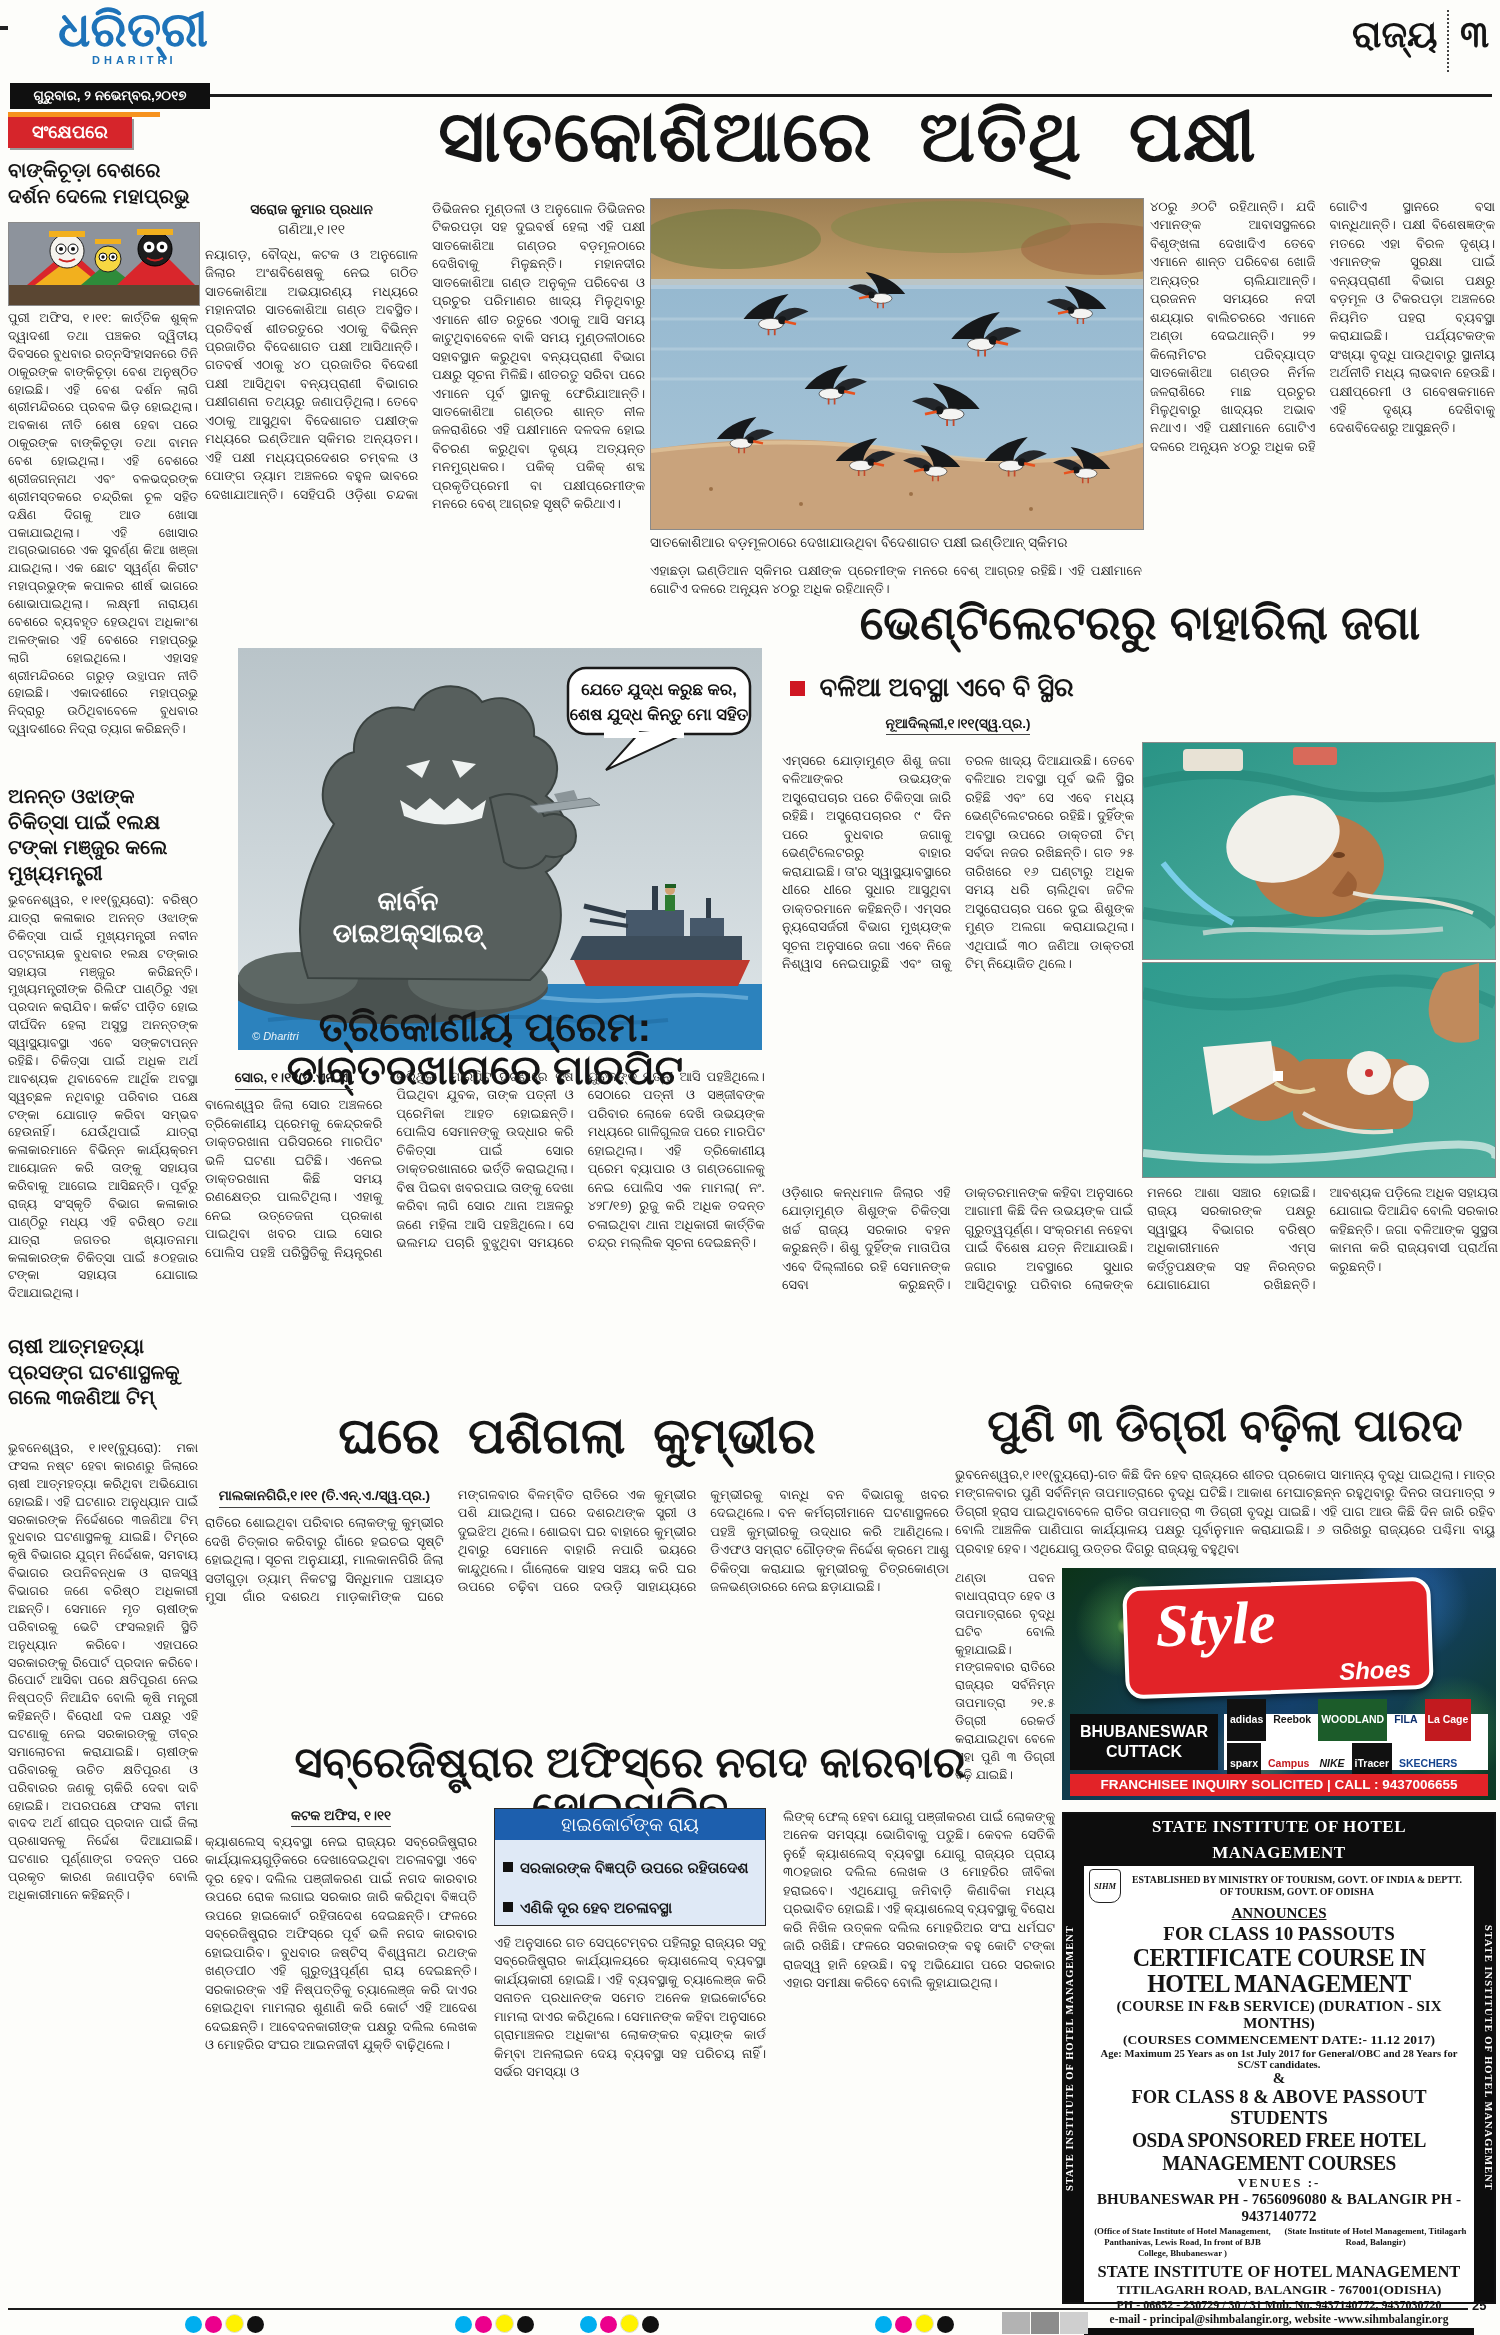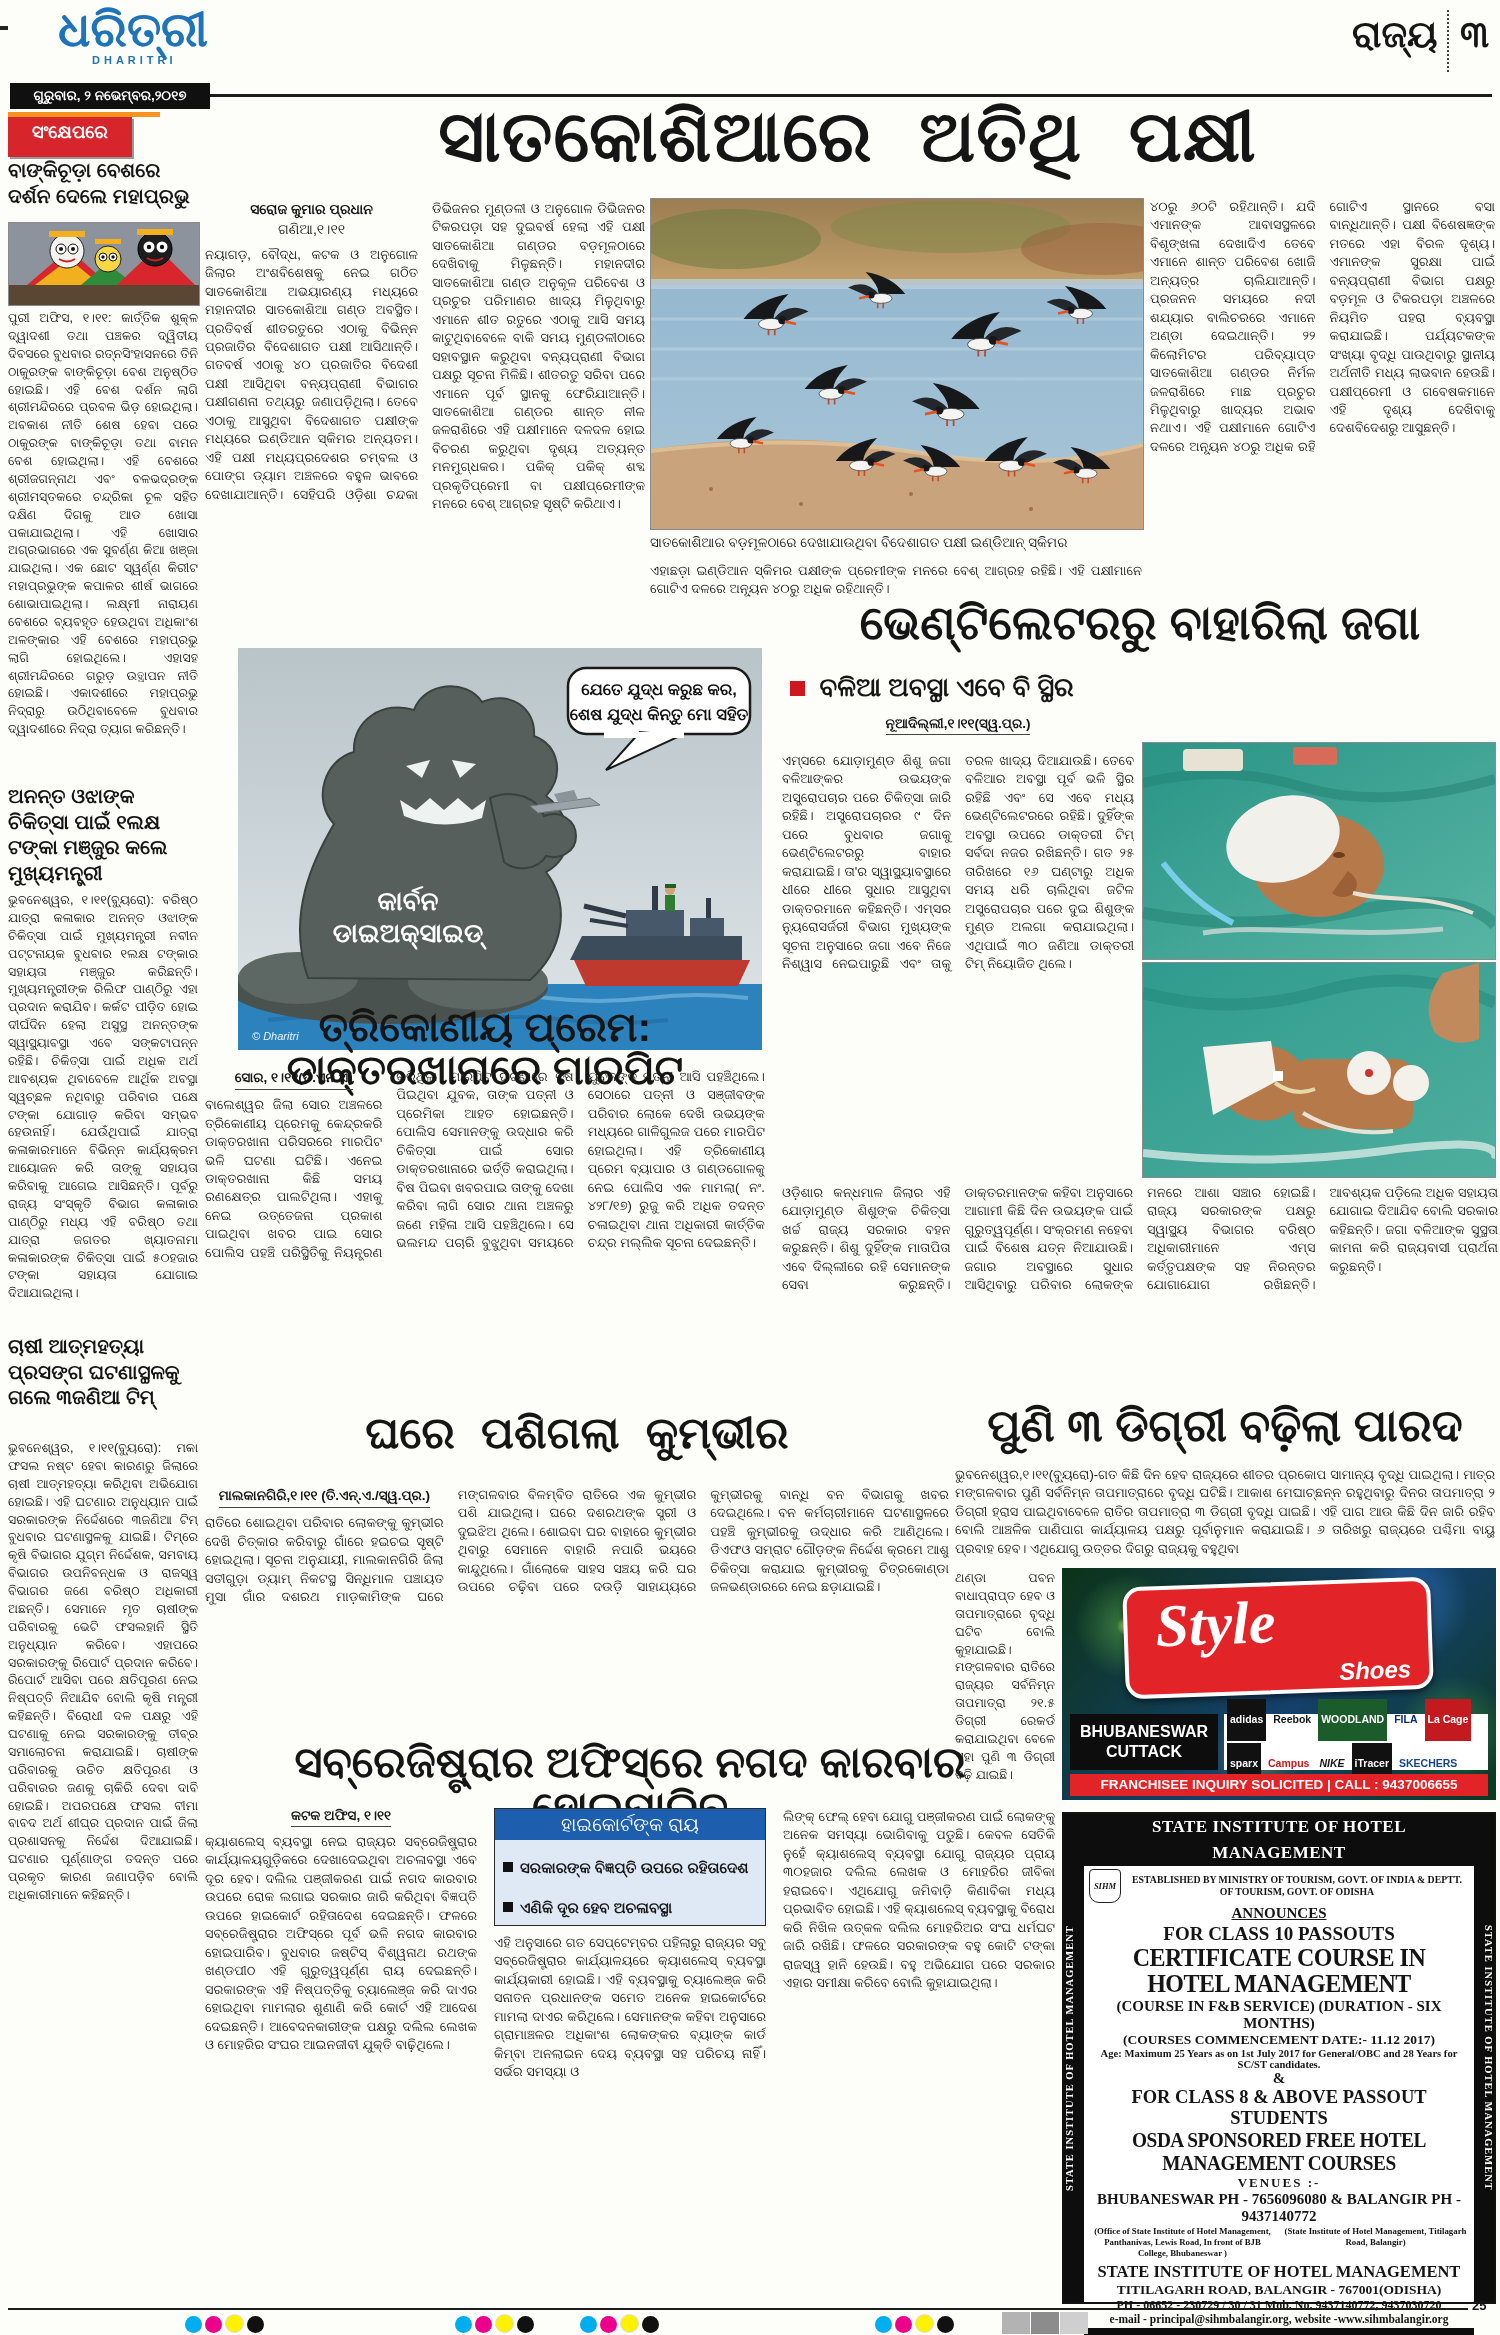--- a/index.html
+++ b/index.html
@@ -22,21 +22,21 @@
   .cols2{column-count:2;column-gap:14px;}
   .cols3{column-count:3;column-gap:14px;}
   .cols4{column-count:4;column-gap:14px;}
   .byline{font-weight:700;font-size:14px;text-align:center;}
   .dateline{font-weight:700;font-size:13.5px;text-align:center;}
   .dateline span{display:inline-block;border-bottom:1.5px solid #444;padding-bottom:2px;}
   
   .h-lead{font-size:71px;font-weight:700;text-align:center;letter-spacing:1px;word-spacing:26px;line-height:1.05;}
   .h-jaga{font-size:47px;font-weight:700;text-align:center;line-height:1.05;}
   .h-love{font-size:41px;font-weight:700;text-align:center;line-height:1.05;}
-  .h-croc{font-size:44px;font-weight:700;text-align:center;word-spacing:14px;line-height:1.05;}
+  .h-croc{font-size:50px;font-weight:700;text-align:center;word-spacing:14px;line-height:1.05;}
   .h-heat{font-size:45px;font-weight:700;text-align:center;line-height:1.05;}
   .h-reg{font-size:43px;font-weight:700;text-align:center;line-height:1.05;}
   .subhead{font-size:26px;font-weight:700;}
   .redsq{display:inline-block;width:15px;height:15px;background:#cf1722;margin-right:10px;}
   .caption{font-size:13.5px;line-height:1.35;}
   .photo-frame{border:1px solid #8a8a8a;}
   
   .hc-box{border:1px solid #2a2a2a;background:#dfe9f6;}
   .hc-head{background:#1d5fae;color:#fff;font-size:19px;font-weight:400;text-align:center;line-height:31px;}
   .hc-item{font-size:15px;font-weight:700;line-height:1.3;padding:18px 8px 2px 8px;display:flex;gap:7px;}
@@ -107,21 +107,21 @@
     <div class="logo-odia">ଧରିତ୍ରୀ</div>
     <div class="logo-latin">DHARITRI</div>
   </div>
   <div class="abs datebar" style="left:10px;top:83px;width:200px;height:26px;">ଗୁରୁବାର, ୨ ନଭେମ୍ବର,୨୦୧୭</div>
   <div class="abs rule" style="left:210px;top:94px;width:1282px;height:3px;"></div>
   <div class="abs section-label" style="left:1352px;top:14px;">ରାଜ୍ୟ</div>
   <div class="abs dotted-div" style="left:1447px;top:10px;height:62px;"></div>
   <div class="abs page-no" style="left:1460px;top:14px;">୩</div>
 
   <div class="abs orangebar" style="left:8px;top:112px;width:152px;height:5px;"></div>
-  <div class="abs briefbox" style="left:8px;top:117px;width:124px;height:40px;">ସଂକ୍ଷେପରେ</div>
+  <div class="abs briefbox" style="left:8px;top:117px;width:124px;height:31px;">ସଂକ୍ଷେପରେ</div>
 
   <div class="abs side-head" style="left:8px;top:158px;width:190px;">ବାଙ୍କିଚୂଡ଼ା ବେଶରେ ଦର୍ଶନ ଦେଲେ ମହାପ୍ରଭୁ</div>
   <svg class="abs photo-frame" style="left:8px;top:222px;" width="190" height="82" viewBox="0 0 190 82">
     <rect width="190" height="82" fill="#8d939c"></rect>
     <rect y="62" width="190" height="20" fill="#5a4632"></rect>
     <polygon points="18,62 60,26 100,62" fill="#d9262c"></polygon>
     <polygon points="26,62 60,36 92,62" fill="#f2b01e"></polygon>
     <polygon points="72,62 98,40 126,62" fill="#2e8b3a"></polygon>
     <polygon points="108,62 148,24 186,62" fill="#d9262c"></polygon>
     <circle cx="58" cy="28" r="17" fill="#f5f3ee" stroke="#222"></circle>

